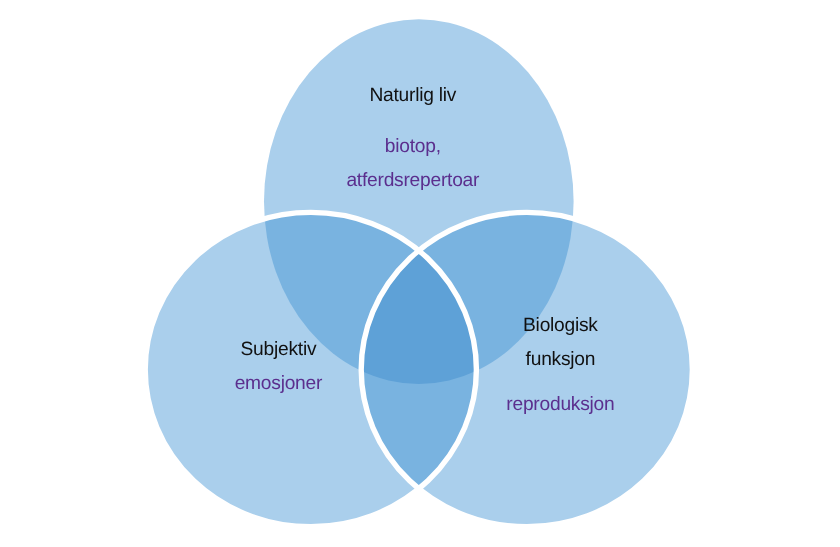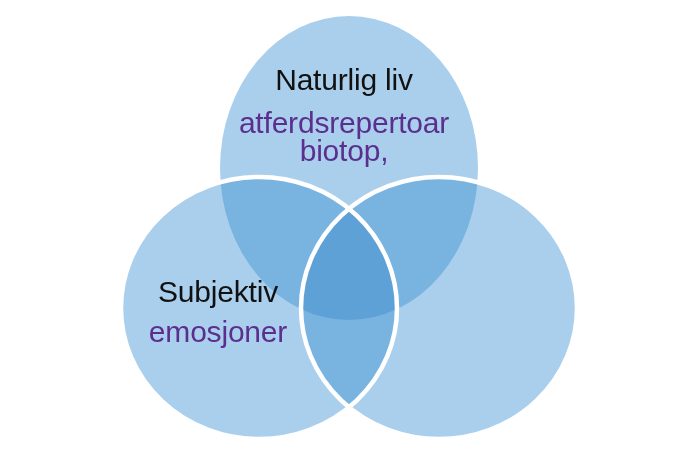--- a/index.html
+++ b/index.html
@@ -16,29 +16,29 @@
     font-family: "Liberation Sans", sans-serif;
   }
   .venn-svg { position: absolute; left: 0; top: 0; }
   .fill1 { fill: var(--circle-fill, #aacfec); }
   .fill2 { fill: var(--overlap2-fill, #79b3e0); }
   .fill3 { fill: var(--overlap3-fill, #5ea1d7); }
   .ring  { fill: none; stroke: var(--circle-stroke, #ffffff); stroke-width: 4.5; }
   .label {
     position: absolute;
     text-align: center;
-    font-size: 30px;
+    font-size: 16px;
     line-height: 28px;
     letter-spacing: -0.2px;
   }
   .title    { color: var(--title-text, #111111); }
   .subtitle { color: var(--subtitle-text, #5b2f8e); }
   .gap-lg { margin-top: 15px; }
   .gap-md { margin-top: 10px; }
-  .gap-none { margin-top: 12px; }
+  .gap-none { margin-top: 0; }
 </style>
 </head>
 <body>
 
 <div class="canvas">
 
   <svg class="venn-svg" width="700" height="456" viewBox="0 0 700 456" aria-hidden="true">
     <defs>
       <clipPath id="clipTop">
           <ellipse cx="349" cy="168" rx="129" ry="152"></ellipse>
@@ -64,32 +64,37 @@
       </g>
     </g>
 
     <ellipse class="ring" cx="259" cy="308" rx="138" ry="131"></ellipse>
     <ellipse class="ring" cx="439" cy="308" rx="138" ry="131"></ellipse>
   </svg>
 
   <div class="label" style="left:174px; top:66px; width:340px;">
     <div class="title">Naturlig liv</div>
     <div class="subtitle gap-lg">
+      <div>biotop,</div>
       <div>atferdsrepertoar</div>
-      <div>biotop,</div>
     </div>
   </div>
 
-  <div class="label" style="left:58px; top:278px; width:320px;">
+  <div class="label" style="left:72px; top:278px; width:320px;">
     <div class="title">
       <div>Subjektiv</div>
     </div>
     <div class="subtitle gap-none">
       <div>emosjoner</div>
     </div>
   </div>
 
   <div class="label" style="left:307px; top:258px; width:320px;">
+    <div class="title">
+      <div>Biologisk</div>
+      <div>funksjon</div>
+    </div>
     <div class="subtitle gap-md">
+      <div>reproduksjon</div>
     </div>
   </div>
 
 </div>
 
 </body></html>

